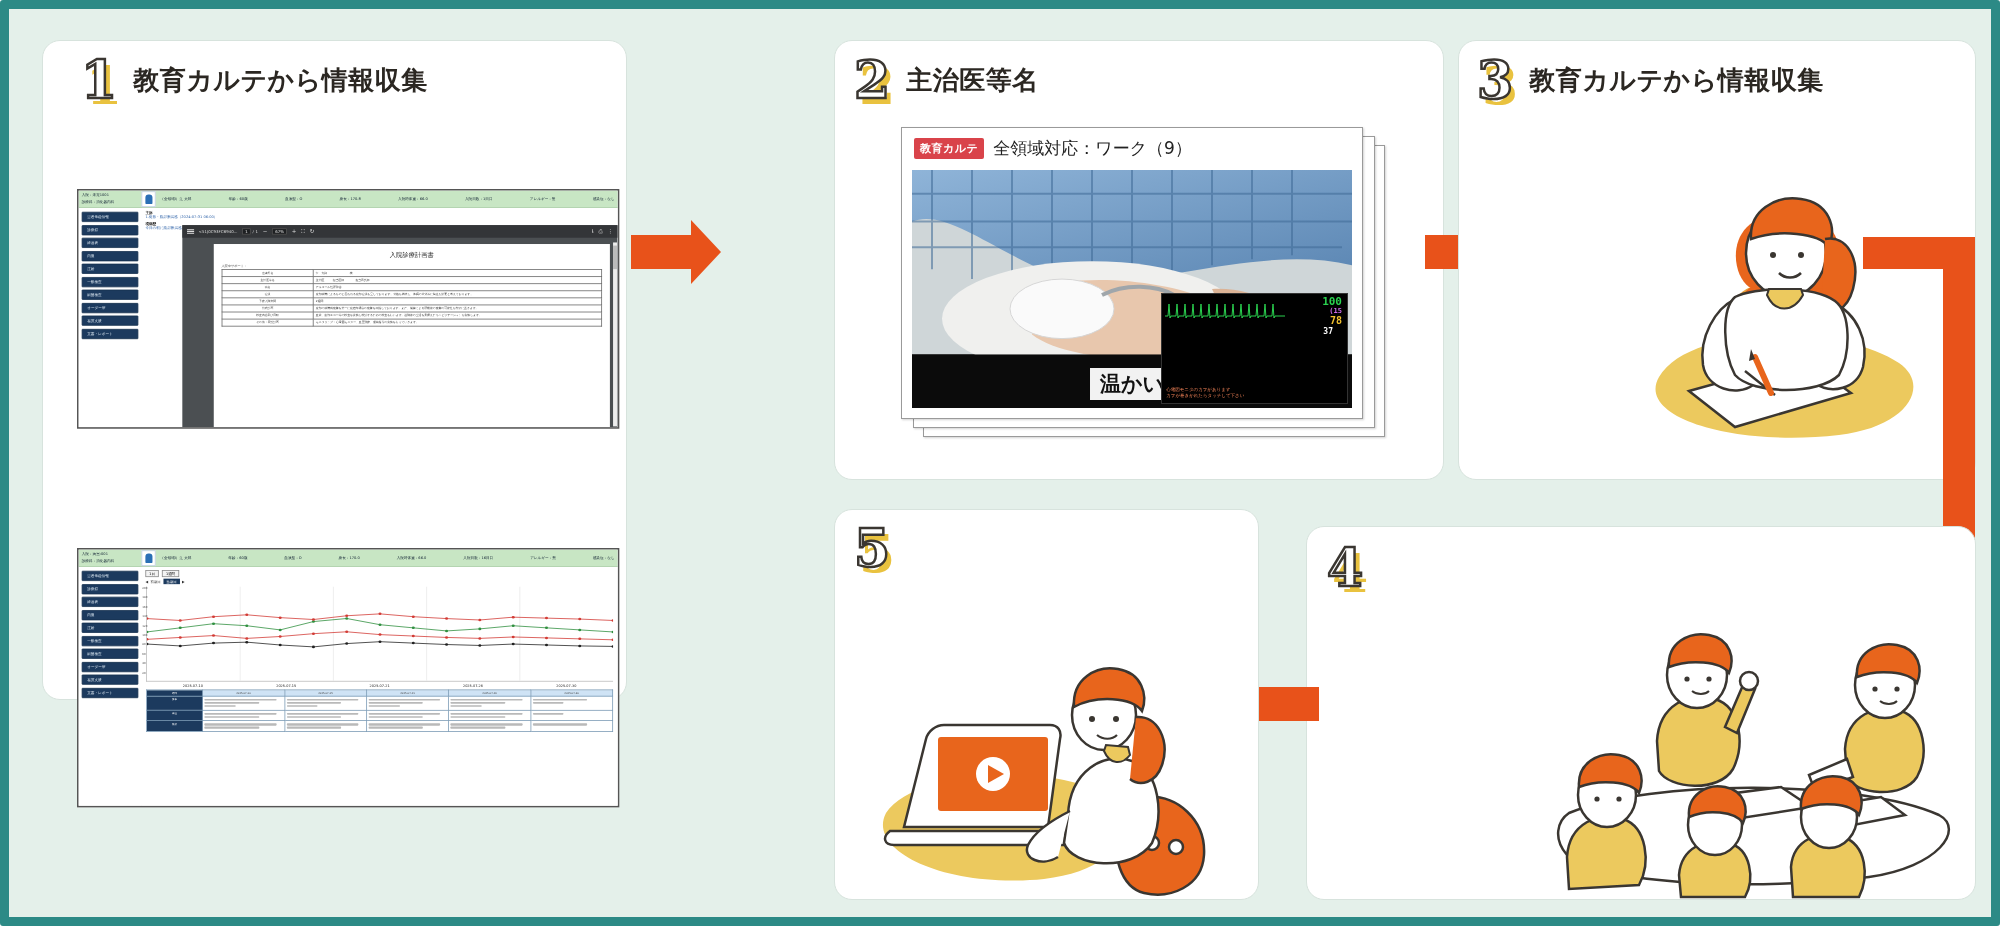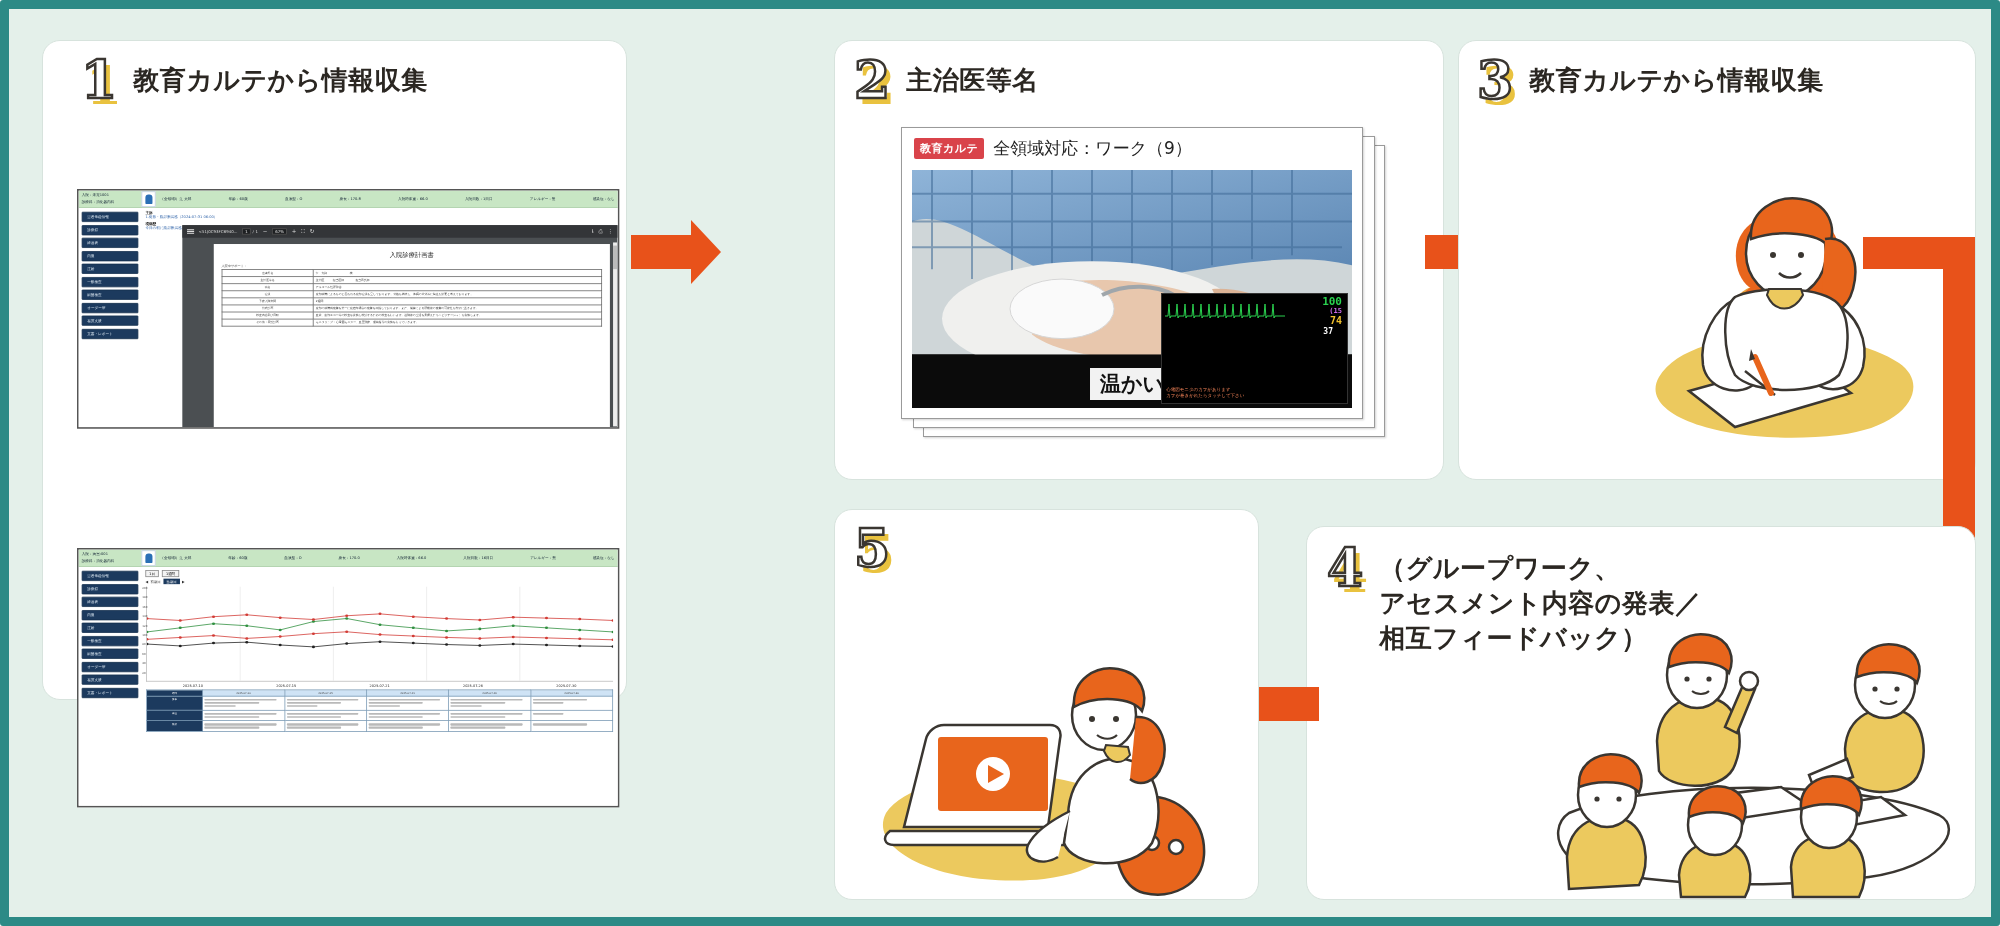--- a/index.html
+++ b/index.html
@@ -548,21 +548,21 @@
         <div class="monitor">
           <svg class="ecg" viewBox="0 0 120 24" preserveAspectRatio="none">
             <path d="M0 18 L3 18 L4 6 L5 20 L6 18 L8 18 L11 18 L12 6 L13 20 L14 18 L16 18 L19 18 L20 6 L21 20 L22 18 L24 18
                      L27 18 L28 6 L29 20 L30 18 L32 18 L35 18 L36 6 L37 20 L38 18 L40 18 L43 18 L44 6 L45 20 L46 18 L48 18
                      L51 18 L52 6 L53 20 L54 18 L56 18 L59 18 L60 6 L61 20 L62 18 L64 18 L67 18 L68 6 L69 20 L70 18 L72 18
                      L75 18 L76 6 L77 20 L78 18 L80 18 L83 18 L84 6 L85 20 L86 18 L88 18 L91 18 L92 6 L93 20 L94 18 L96 18
                      L99 18 L100 6 L101 20 L102 18 L104 18 L107 18 L108 6 L109 20 L110 18 L112 18 L116 18 L120 18" fill="none" stroke="#2ad14f" stroke-width="1"></path>
           </svg>
           <span class="mon-num" style="top:1px;font-size:11px;color:#2ad14f;">100</span>
           <span class="mon-num" style="top:13px;font-size:7px;color:#d06cf0;">(15</span>
-          <span class="mon-num" style="top:21px;font-size:10px;color:#f2c12e;">74</span>
+          <span class="mon-num" style="top:21px;font-size:10px;color:#f2c12e;">78</span>
           <span class="mon-num" style="top:33px;right:14px;font-size:8px;color:#ffffff;">37</span>
           <div class="mon-txt">
             <div>心電図モニタのカフがあります</div>
             <div>カフが巻きかれたらタッチして下さい</div>
           </div>
         </div>
       </div>
     </div>
   </div>
 
@@ -600,23 +600,20 @@
   <div class="arrow-u" style="left:1820px;top:228px;width:146px;height:462px;">
     <div class="v"></div>
     <div class="h-top" style="width:112px;"></div>
     <div class="h-bot" style="width:110px;"></div>
     <div class="tip"></div>
   </div>
 
   <div class="card" style="left:1297px;top:517px;width:670px;height:374px;"></div>
   <div class="step-head" style="left:1318px;top:536px;">
     <span class="step-num">4</span>
-    <span class="step-title">（グループワーク、
-アセスメント内容の発表／
-相互フィードバック）</span>
   </div>
 
   <div class="ill" style="left:1520px;top:590px;width:440px;height:300px;">
     <svg viewBox="0 0 440 300" width="440" height="300">
 
       <g>
         <path d="M128 142 C130 106 160 92 186 100 C212 108 216 146 204 170 C190 194 140 190 130 172 Z" fill="#ecc95e" stroke="#3a3631" stroke-width="2.5"></path>
         <ellipse cx="168" cy="76" rx="30" ry="33" fill="#ffffff" stroke="#3a3631" stroke-width="2.5"></ellipse>
         <path d="M140 68 C138 44 160 32 180 36 C202 40 206 60 200 74 C192 62 160 60 140 68Z" fill="#e8651c" stroke="#3a3631" stroke-width="2.5"></path>
         <circle cx="158" cy="80" r="2.6" fill="#3a3631"></circle>

